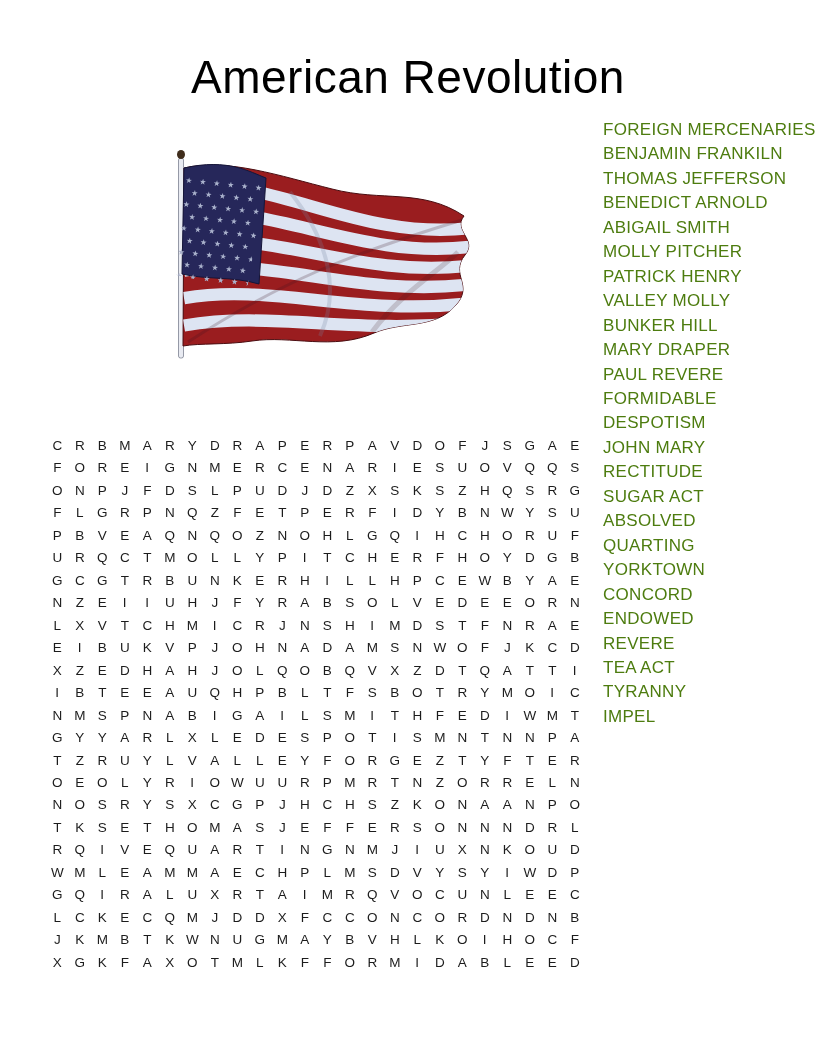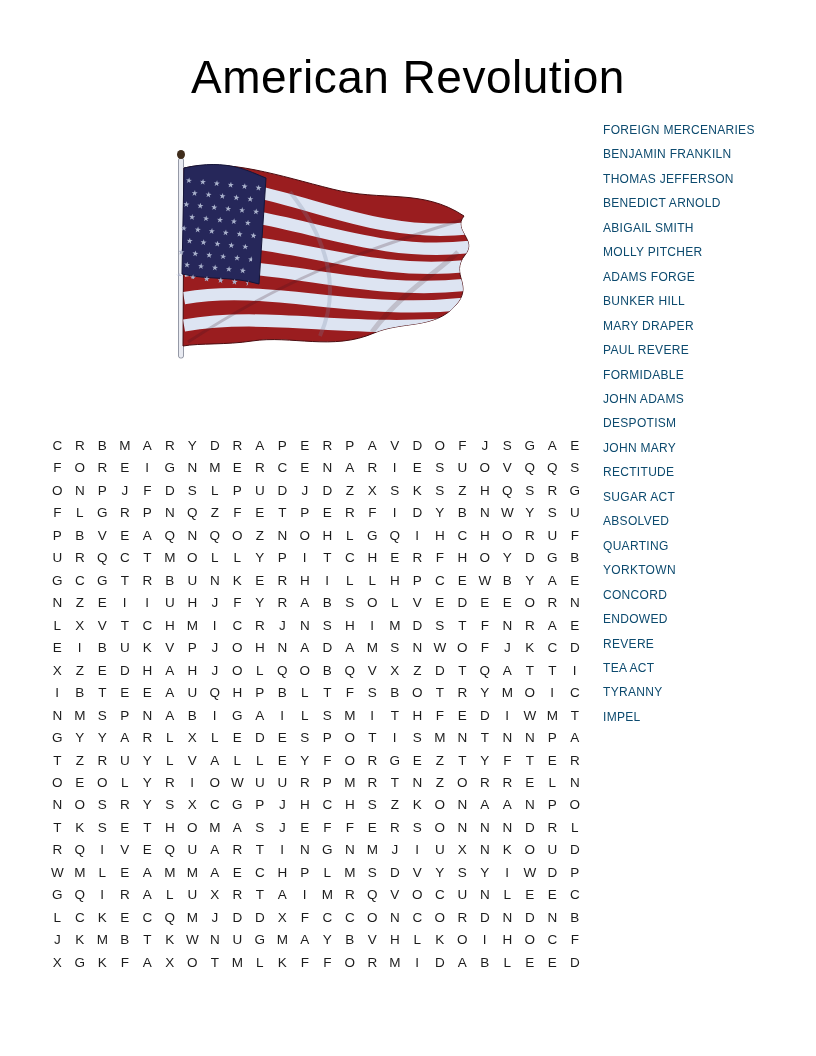--- a/index.html
+++ b/index.html
@@ -31,24 +31,24 @@
     top: 118px;
     width: 340px;
     height: 242px;
   }
   .word-list {
     position: absolute;
     left: 603px;
     top: 104px;
   }
   .word-item {
-    font-size: 12px;
+    font-size: 17px;
     line-height: 24.45px;
     letter-spacing: 0.3px;
-    color: #0c4a6e;
+    color: #4d7c0f;
     white-space: nowrap;
   }
   .letter-grid {
     position: absolute;
     left: 46px;
     top: 420px;
     display: grid;
     grid-template-columns: repeat(24, 22.5px);
     grid-auto-rows: 22.49px;
   }
@@ -158,26 +158,26 @@
     </svg>
   </div>
 
   <div class="word-list">
       <div class="word-item">FOREIGN MERCENARIES</div>
       <div class="word-item">BENJAMIN FRANKILN</div>
       <div class="word-item">THOMAS JEFFERSON</div>
       <div class="word-item">BENEDICT ARNOLD</div>
       <div class="word-item">ABIGAIL SMITH</div>
       <div class="word-item">MOLLY PITCHER</div>
-      <div class="word-item">ADAMS FORGE</div>
+      <div class="word-item">PATRICK HENRY</div>
+      <div class="word-item">VALLEY MOLLY</div>
       <div class="word-item">BUNKER HILL</div>
       <div class="word-item">MARY DRAPER</div>
       <div class="word-item">PAUL REVERE</div>
       <div class="word-item">FORMIDABLE</div>
-      <div class="word-item">JOHN ADAMS</div>
       <div class="word-item">DESPOTISM</div>
       <div class="word-item">JOHN MARY</div>
       <div class="word-item">RECTITUDE</div>
       <div class="word-item">SUGAR ACT</div>
       <div class="word-item">ABSOLVED</div>
       <div class="word-item">QUARTING</div>
       <div class="word-item">YORKTOWN</div>
       <div class="word-item">CONCORD</div>
       <div class="word-item">ENDOWED</div>
       <div class="word-item">REVERE</div>

